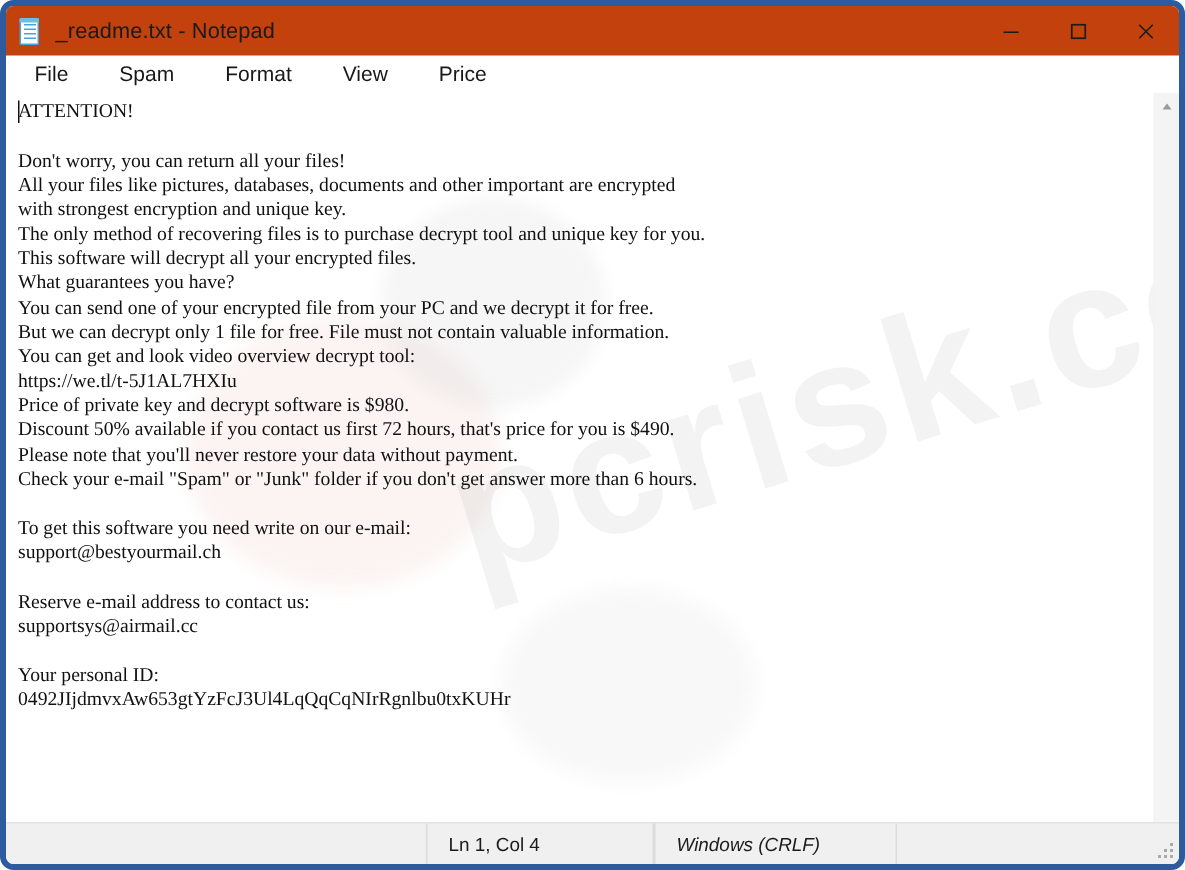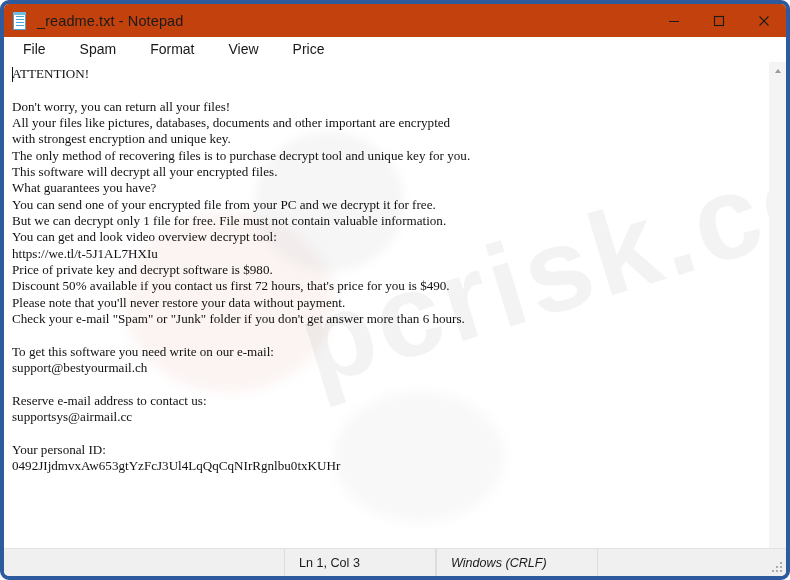--- a/index.html
+++ b/index.html
@@ -335,21 +335,21 @@
       <div id="sb-up">
         <div class="arrow"></div>
       </div>
       <div id="sb-track"></div>
     </div>
   </div>
 
   <div id="statusbar">
     <div style="width:280px;height:28px;"></div>
     <div class="sb-div"></div>
-    <div class="sb-cell" id="sb-pos">Ln 1, Col 3</div>
+    <div class="sb-cell" id="sb-pos">Ln 1, Col 4</div>
     <div class="sb-div"></div>
     <div class="sb-div"></div>
     <div class="sb-cell" id="sb-eol">Windows (CRLF)</div>
     <div class="sb-div"></div>
     <div id="resize-grip">
       <i style="left:8px; top:0px;"></i>
       <i style="left:4px; top:4px;"></i>
       <i style="left:8px; top:4px;"></i>
       <i style="left:0px; top:8px;"></i>
       <i style="left:4px; top:8px;"></i>

